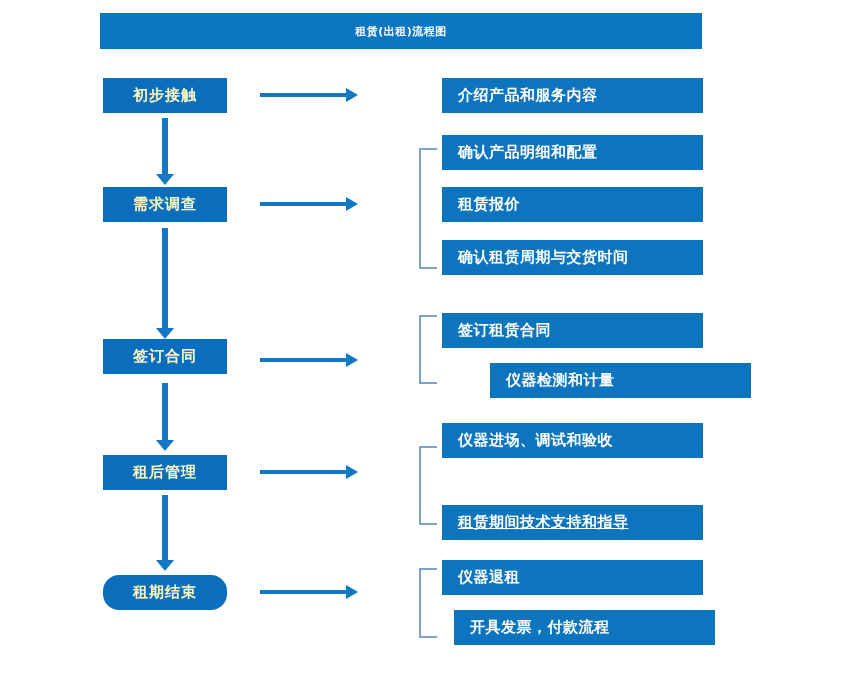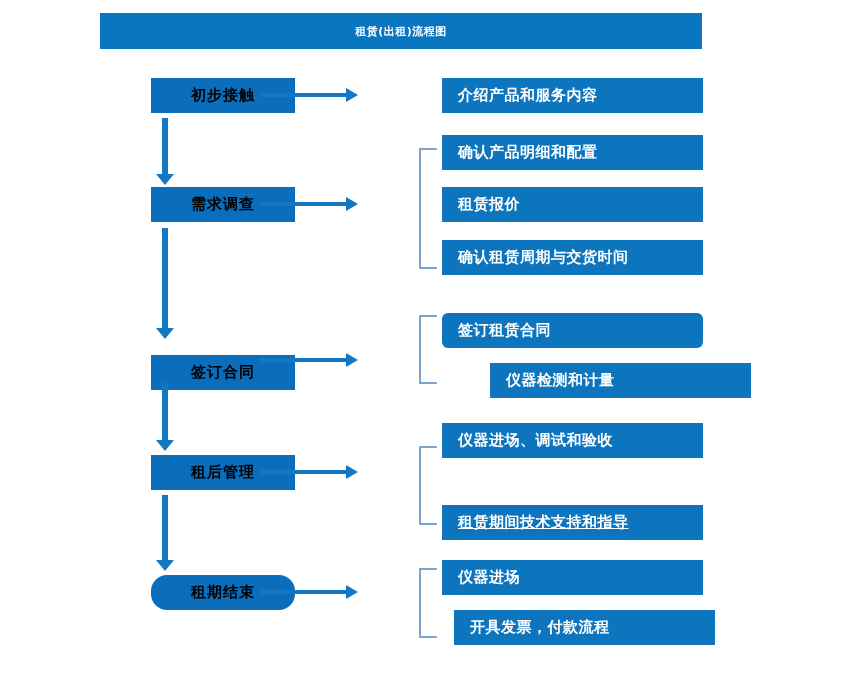--- a/index.html
+++ b/index.html
@@ -30,31 +30,30 @@
     color: #ffffff;
     font-size: 11px;
     font-weight: bold;
     display: flex;
     align-items: center;
     justify-content: center;
     letter-spacing: 0.5px;
   }
   .stage-box {
     position: absolute;
-    width: 144px;
+    width: 124px;
     height: 35px;
     background: #0A6EBD;
-    color: #000000;
+    color: #fef9c3;
     font-size: 15px;
     font-weight: bold;
     display: flex;
     align-items: center;
     justify-content: center;
     letter-spacing: 1px;
-    margin-left: 48px;
   }
   .detail-box {
     position: absolute;
     left: 442px;
     width: 261px;
     height: 35px;
     background: #0D75BE;
     color: #ffffff;
     font-size: 15px;
     font-weight: bold;
@@ -112,21 +111,21 @@
 <body>
 
 <div id="canvas">
 
   <div class="title-bar">租赁(出租)流程图</div>
 
   <div class="stage-box" style="left:103px; top:78px;">初步接触</div>
 
   <div class="stage-box" style="left:103px; top:187px;">需求调查</div>
 
-  <div class="stage-box" style="left:103px; top:355px;">签订合同</div>
+  <div class="stage-box" style="left:103px; top:339px;">签订合同</div>
 
   <div class="stage-box" style="left:103px; top:455px;">租后管理</div>
 
   <div class="stage-box" style="left:103px; top:575px;border-radius:16px;">租期结束</div>
 
   <div class="v-arrow" style="top:118px; height:56px;"></div>
   <div class="v-arrow" style="top:228px; height:100px;"></div>
   <div class="v-arrow" style="top:383px; height:57px;"></div>
   <div class="v-arrow" style="top:495px; height:65px;"></div>
 
@@ -142,25 +141,25 @@
   <div class="bracket" style="top:568px; height:70px;"></div>
 
   <div class="detail-box" style="top:78px;">介绍产品和服务内容</div>
 
   <div class="detail-box" style="top:135px;">确认产品明细和配置</div>
 
   <div class="detail-box" style="top:187px;">租赁报价</div>
 
   <div class="detail-box" style="top:240px;text-align:center;">确认租赁周期与交货时间</div>
 
-  <div class="detail-box" style="top:313px;border-radius:6px;">签订租赁合同</div>
+  <div class="detail-box" style="top:313px;">签订租赁合同</div>
 
   <div class="detail-box" style="top:363px;margin-left:48px;">仪器检测和计量</div>
 
   <div class="detail-box" style="top:423px;">仪器进场、调试和验收</div>
 
   <div class="detail-box" style="top:505px;text-decoration:underline;">租赁期间技术支持和指导</div>
 
-  <div class="detail-box" style="top:560px;">仪器进场</div>
+  <div class="detail-box" style="top:560px;">仪器退租</div>
 
   <div class="detail-box" style="top:610px;margin-left:12px;">开具发票，付款流程</div>
 
 </div>
 
 </body></html>

